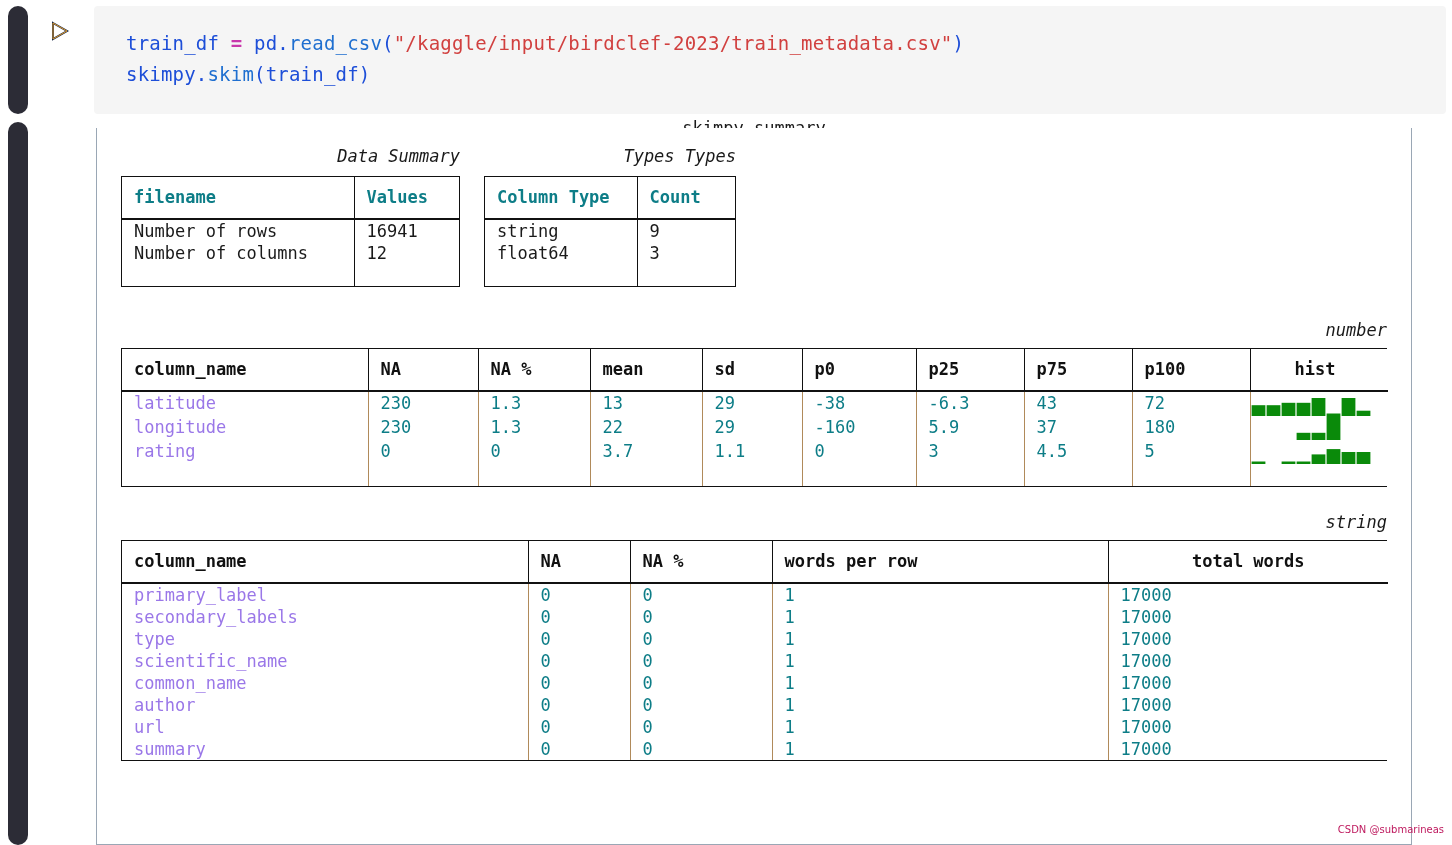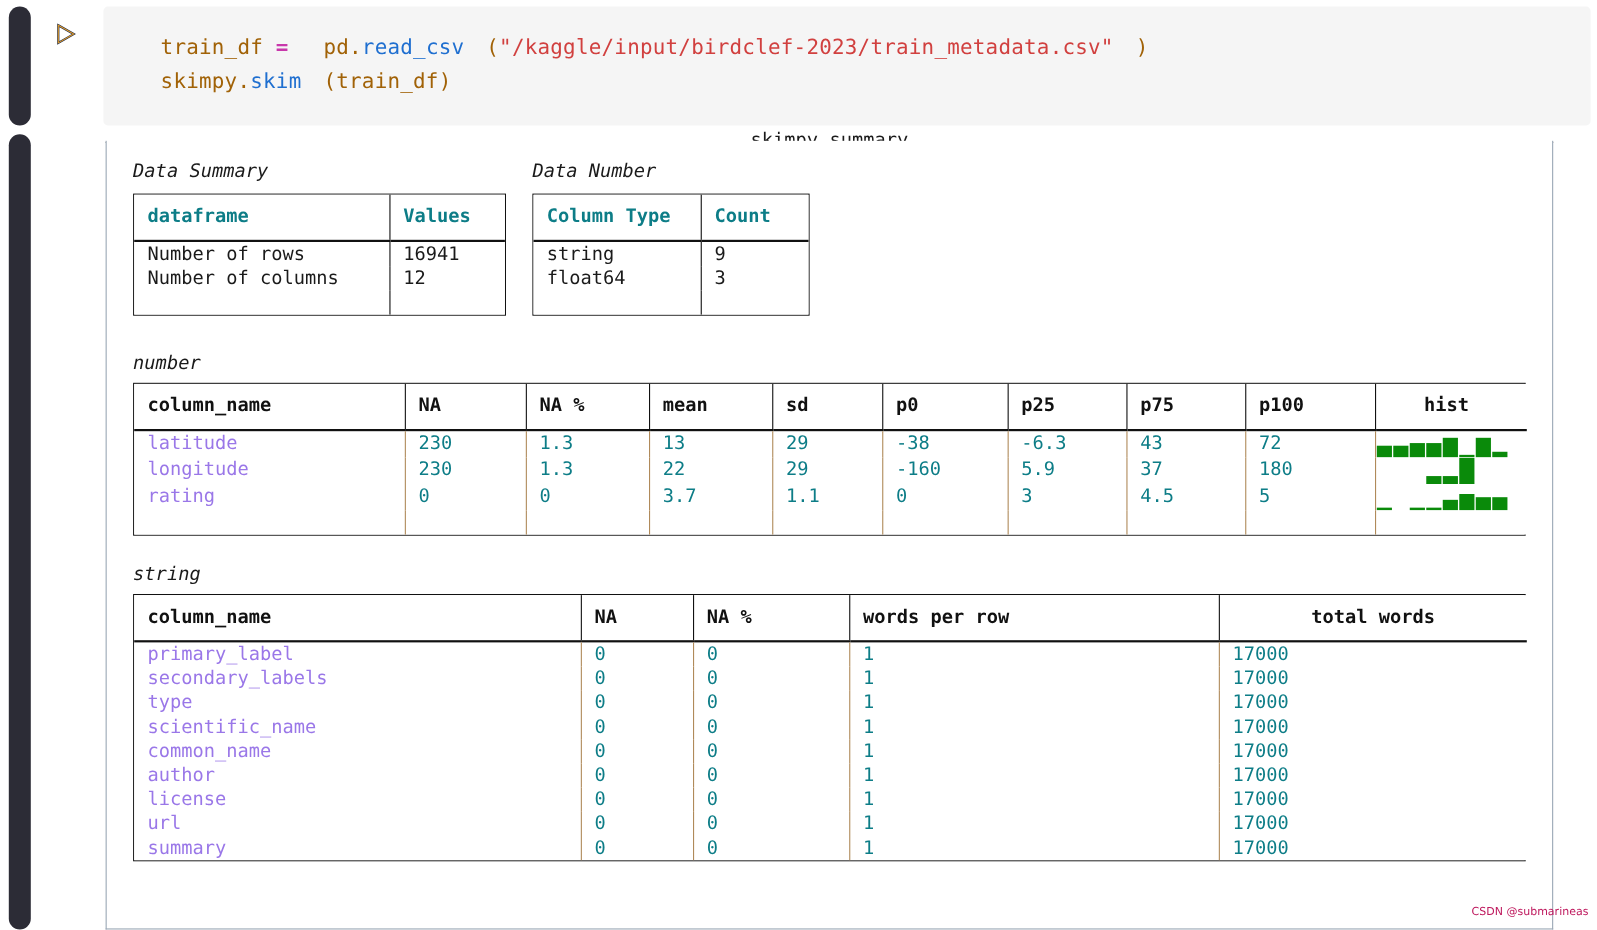--- a/index.html
+++ b/index.html
@@ -33,21 +33,21 @@
     padding:22px 0 0 32px;
   }
   .code-line {
     font-size:19px; line-height:31px;
     color:#202020; white-space:pre;
     letter-spacing:0.2px;
   }
   .tok-op   { color:#c837ab; font-weight:bold; }
   .tok-fn   { color:#1f6fd0; }
   .tok-str  { color:#d1403f; }
-  .tok-pl   { color:#a16207;margin-left:20px; }
+  .tok-pl   { color:#1d4ed8; }
 
   
   .panel {
     position:absolute; left:96px; top:128px;
     width:1316px; height:717px;
     border:1px solid #9aa7b5;
     border-top:none;
     background:#ffffff;
   }
   .panel-top {
@@ -60,21 +60,21 @@
     text-align:center; pointer-events:none;
   }
   .panel-title-wrap span{
     background:#fff; padding:0 12px; font-size:17px; color:#1a1a1a;
     font-family:"DejaVu Sans Mono","Liberation Mono",monospace;
   }
 
   
   .cap {
     font-style:italic; font-size:17px; color:#1a1a1a;
-    text-align:left; font-family:"DejaVu Sans Mono","Liberation Mono",monospace;
+    text-align:right; font-family:"DejaVu Sans Mono","Liberation Mono",monospace;
   }
 
   
   table.rich {
     border-collapse:collapse;
     font-family:"DejaVu Sans Mono","Liberation Mono",monospace;
     font-size:17px;
     background:#fff;
   }
   table.rich th {
@@ -154,21 +154,21 @@
 
   <div class="top-area">
     <div class="top-flex">
 
       <div class="ds-block">
         <div class="cap">Data Summary</div>
         <div class="tbl-wrap">
           <table class="rich">
             <thead>
               <tr>
-                <th class="th-teal" style="width:232px">dataframe</th>
+                <th class="th-teal" style="width:232px">filename</th>
                 <th class="th-teal vsep" style="width:105px">Values</th>
               </tr>
             </thead>
             <tbody>
               <tr class="rowpad">
                 <td class="name-pl">Number of rows</td>
                 <td class="name-pl vsep">16941</td>
               </tr>
               <tr class="rowpadb">
                 <td class="name-pl">Number of columns</td>
@@ -177,21 +177,21 @@
               <tr>
                 <td style="height:16px">&nbsp;</td>
                   <td class="vsep"></td>
               </tr>
             </tbody>
           </table>
         </div>
       </div>
 
       <div class="dt-block">
-        <div class="cap">Data Number</div>
+        <div class="cap">Types Types</div>
         <div class="tbl-wrap">
           <table class="rich">
             <thead>
               <tr>
                 <th class="th-teal" style="width:152px">Column Type</th>
                 <th class="th-teal vsep" style="width:98px">Count</th>
               </tr>
             </thead>
             <tbody>
               <tr class="rowpad">
@@ -363,27 +363,20 @@
               <td class="val-r vsep-l">17000</td>
             </tr>
             <tr>
               <td class="name-pur">author</td>
               <td class="val-r vsep-l">0</td>
               <td class="val-r vsep-l">0</td>
               <td class="val-r vsep-l">1</td>
               <td class="val-r vsep-l">17000</td>
             </tr>
             <tr>
-              <td class="name-pur">license</td>
-              <td class="val-r vsep-l">0</td>
-              <td class="val-r vsep-l">0</td>
-              <td class="val-r vsep-l">1</td>
-              <td class="val-r vsep-l">17000</td>
-            </tr>
-            <tr>
               <td class="name-pur">url</td>
               <td class="val-r vsep-l">0</td>
               <td class="val-r vsep-l">0</td>
               <td class="val-r vsep-l">1</td>
               <td class="val-r vsep-l">17000</td>
             </tr>
             <tr>
               <td class="name-pur">summary</td>
               <td class="val-r vsep-l">0</td>
               <td class="val-r vsep-l">0</td>

